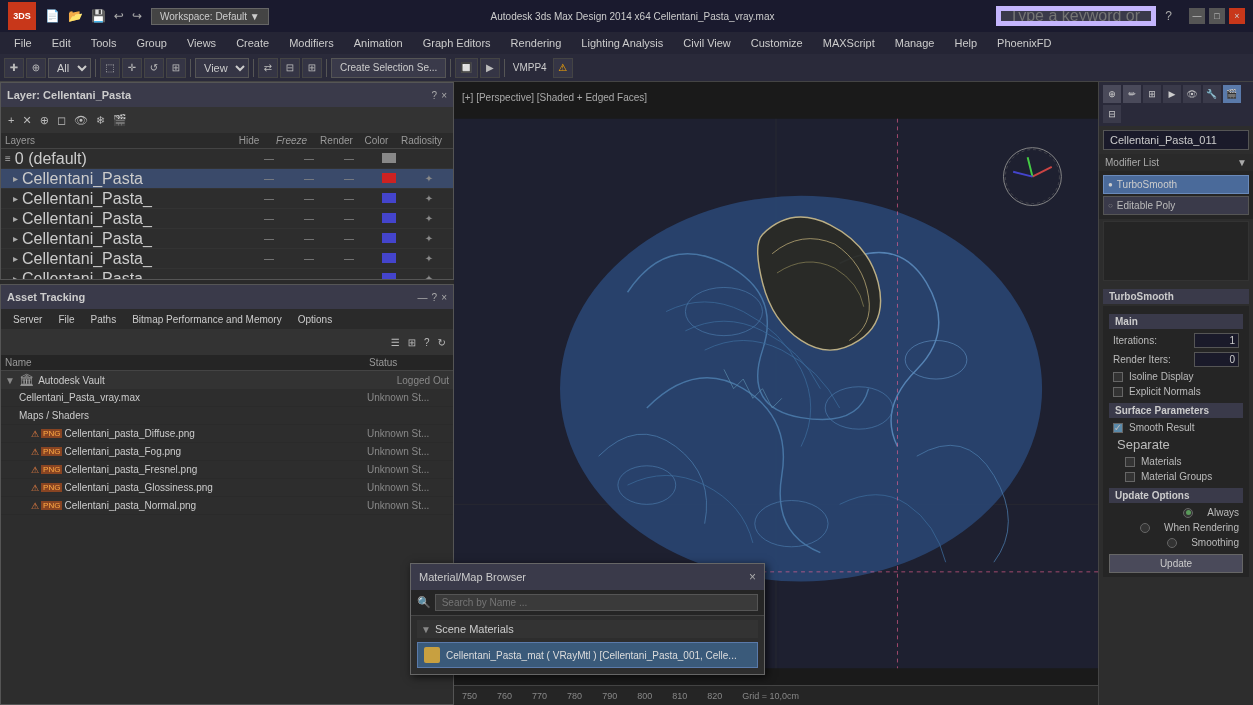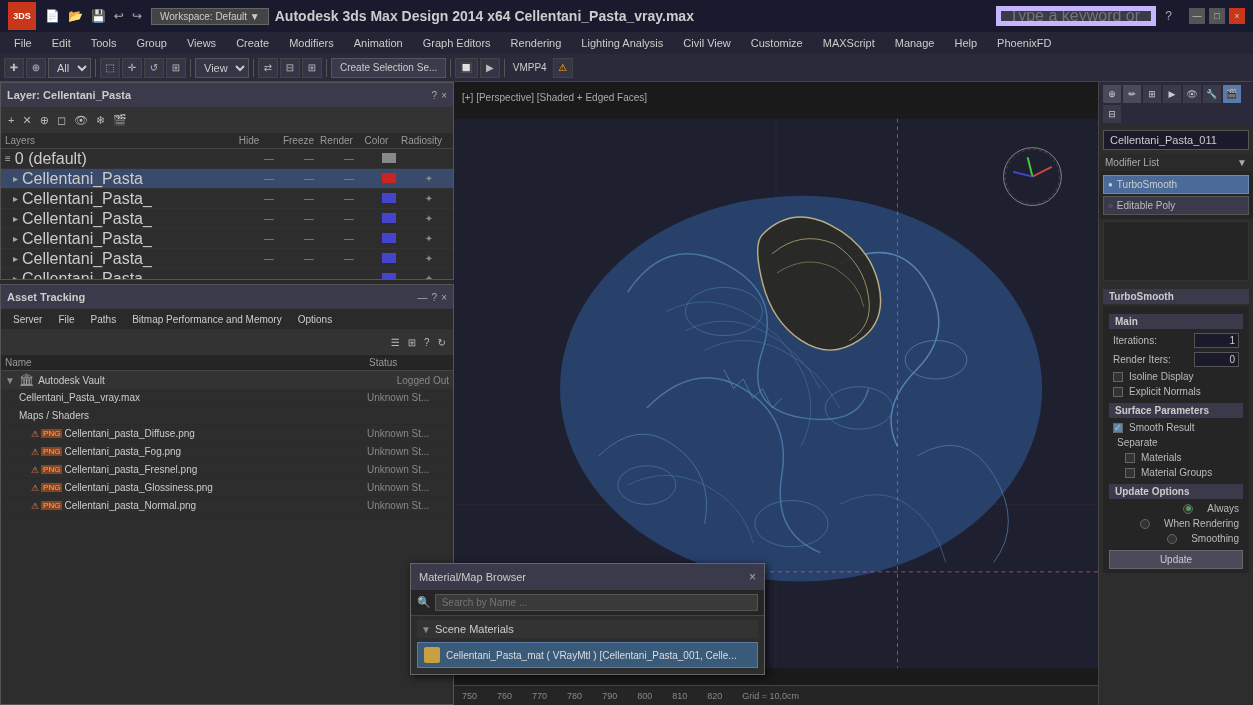--- a/index.html
+++ b/index.html
@@ -3,21 +3,21 @@
   <meta charset="utf-8">
   <style>
     * { margin: 0; padding: 0; box-sizing: border-box; }
     body { width: 1253px; height: 705px; overflow: hidden; background: #2a2a2a; font-family: 'Segoe UI', Arial, sans-serif; font-size: 11px; color: #ccc; }
 
     
     #titlebar { display: flex; align-items: center; height: 32px; background: #1a1a2e; padding: 0 8px; gap: 6px; }
     #titlebar .logo { width: 28px; height: 28px; background: #c8371a; display: flex; align-items: center; justify-content: center; color: white; font-weight: bold; font-size: 9px; flex-shrink: 0; }
     #titlebar .quick-tools { display: flex; gap: 2px; align-items: center; }
     #titlebar .quick-tools span { color: #aaa; font-size: 12px; cursor: pointer; padding: 2px 3px; }
-    #titlebar .title-center { flex: 1; color: #ccc; font-size: 14px; font-weight: bold; }
+    #titlebar .title-center { flex: 1; text-align: center; color: #ccc; font-size: 10px; }
     #titlebar .search-box { background: #3a3a4a; border: 5px solid #c4b5fd; color: #aaa; padding: 2px 8px; font-size: 16px; width: 160px; height: 20px; }
     #titlebar .win-controls { display: flex; gap: 4px; margin-left: 8px; }
     #titlebar .win-btn { width: 16px; height: 16px; background: #555; display: flex; align-items: center; justify-content: center; font-size: 9px; cursor: pointer; color: #ccc; }
 
     
     #menubar { display: flex; align-items: center; height: 22px; background: #252535; padding: 0 4px; gap: 0; }
     .menu-item { padding: 2px 10px; color: #ccc; cursor: pointer; font-size: 11px; }
 
     
     #toolbar { display: flex; align-items: center; height: 28px; background: #2a2a3a; padding: 0 4px; gap: 2px; border-bottom: 1px solid #444; }
@@ -43,21 +43,21 @@
     .panel-title { color: #ccc; font-size: 11px; font-weight: bold; }
     .panel-controls { display: flex; gap: 4px; }
     .panel-btn { color: #aaa; font-size: 10px; cursor: pointer; }
 
     .layer-toolbar { display: flex; align-items: center; gap: 2px; padding: 3px 4px; background: #333; height: 26px; }
     .layer-tool-btn { color: #bbb; font-size: 11px; cursor: pointer; padding: 1px 3px; }
     .layer-col-header { display: flex; padding: 2px 4px; background: #2a2a2a; border-bottom: 1px solid #444; }
     .layer-col-header span { font-size: 10px; color: #999; flex-shrink: 0; }
     .layer-col-name { flex: 1; }
     .layer-col-hide { width: 40px; text-align: center; }
-    .layer-col-freeze { width: 45px; text-align: right; }
+    .layer-col-freeze { width: 45px; text-align: center; font-style: italic; }
     .layer-col-render { width: 45px; text-align: center; }
     .layer-col-color { width: 35px; text-align: center; }
     .layer-col-radio { width: 55px; text-align: center; }
 
     .layer-row { display: flex; align-items: center; padding: 2px 4px; height: 20px; border-bottom: 1px solid #333; cursor: pointer; }
     .layer-row.selected { background: #3a4a6a; }
     .layer-row-name { flex: 1; color: #ccc; font-size: 16px; overflow: hidden; white-space: nowrap; }
     .layer-row-cell { width: 40px; text-align: center; font-size: 10px; color: #888; }
     .layer-scroll { height: 130px; overflow-y: auto; }
 
@@ -479,21 +479,21 @@
           <span>Explicit Normals</span>
         </div>
 
         <div class="rp-section-header">Surface Parameters</div>
 
         <div class="rp-checkbox-row">
           <div class="rp-checkbox checked">✓</div>
           <span>Smooth Result</span>
         </div>
 
-        <div style="padding:2px 8px;font-size:10px;color:#bbb;">Separate</div>
+        <div style="padding:2px 8px;font-size:13px;color:#bbb;">Separate</div>
 
         <div class="rp-checkbox-row" style="padding-left:16px;">
           <div class="rp-checkbox"></div>
           <span>Materials</span>
         </div>
         <div class="rp-checkbox-row" style="padding-left:16px;">
           <div class="rp-checkbox"></div>
           <span>Material Groups</span>
         </div>
 

